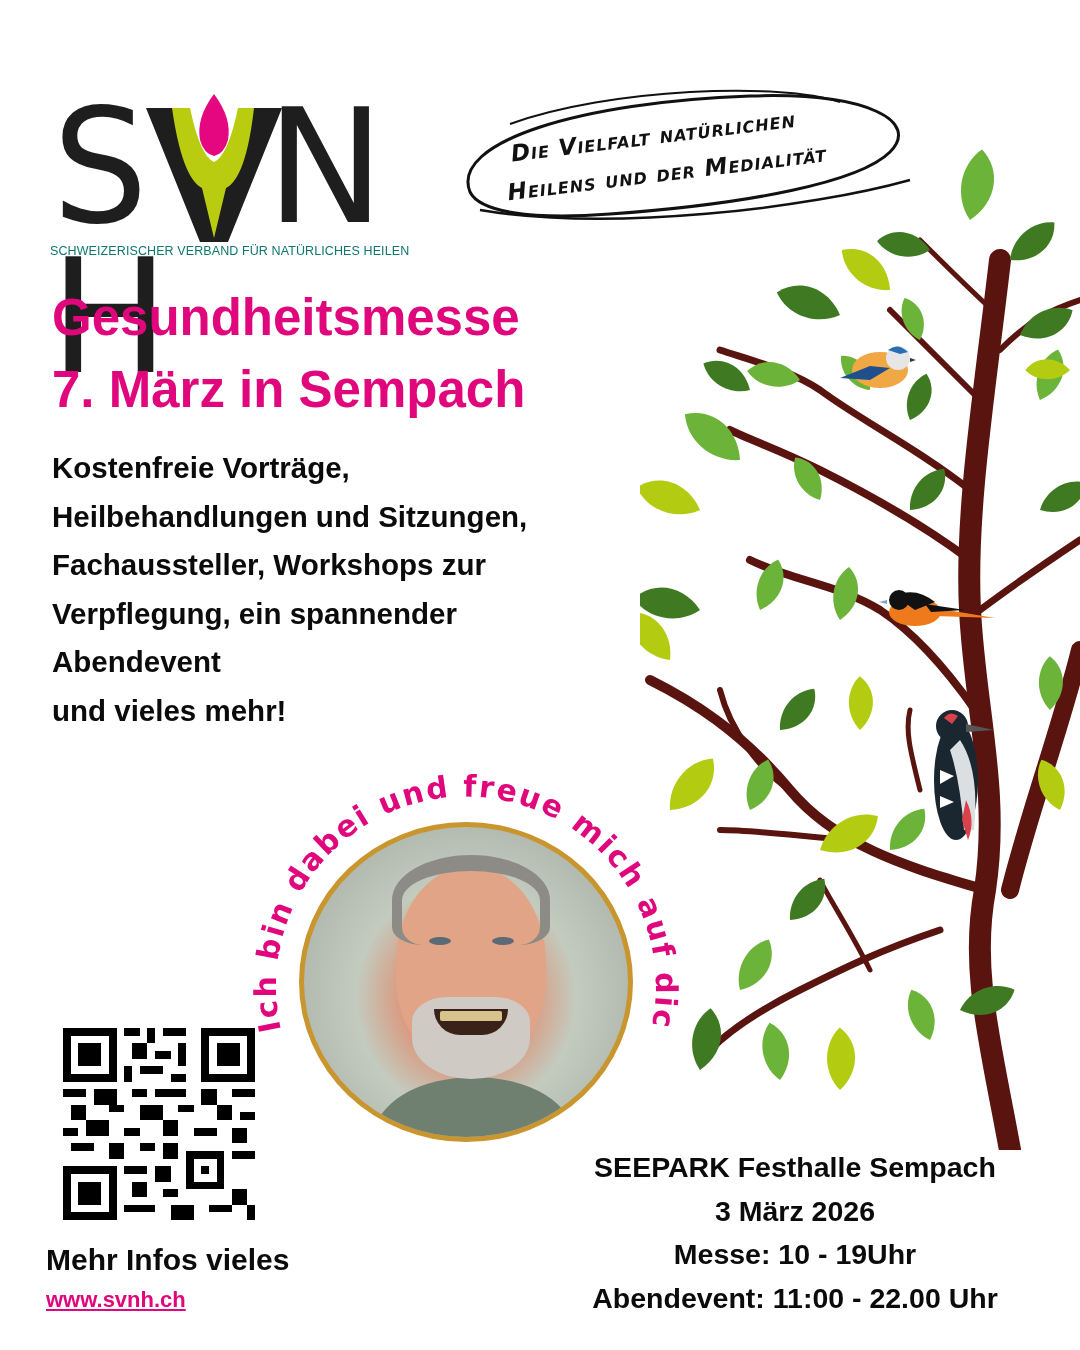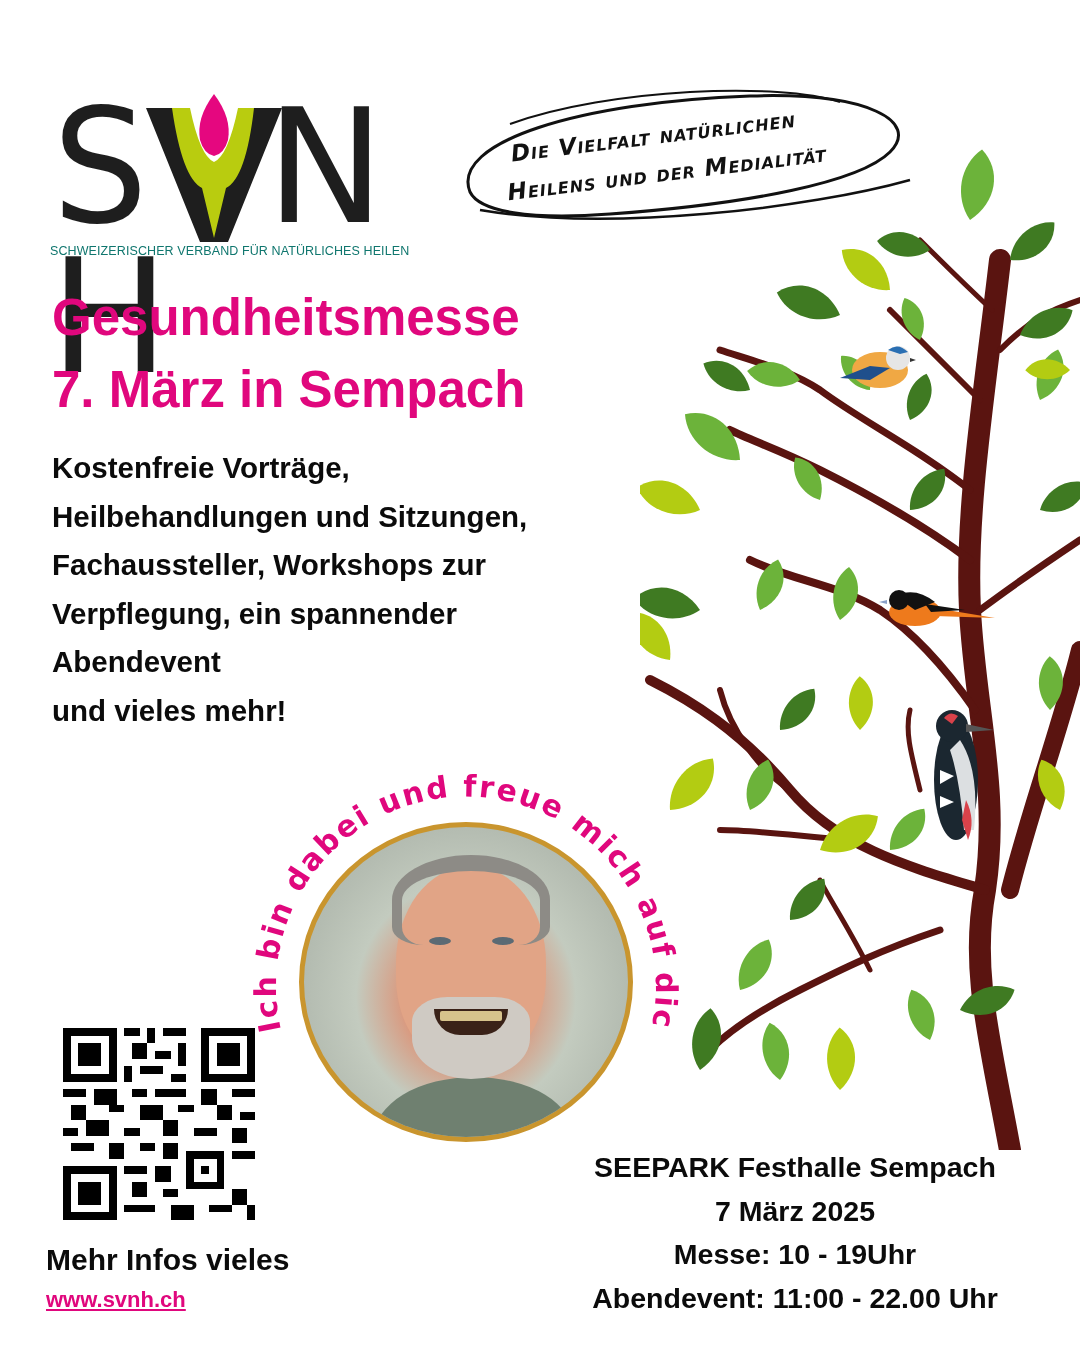--- a/index.html
+++ b/index.html
@@ -266,16 +266,16 @@
     <rect x="22" y="21" width="2" height="2"></rect>
       <rect x="19" y="23" width="3" height="1"></rect>
       <rect x="24" y="23" width="1" height="2"></rect>
   </g>
 </svg>
 <div class="more-info">Mehr Infos vieles</div>
 <div class="more-url">www.svnh.ch</div>
 
 <div class="venue">
   <div>SEEPARK Festhalle Sempach</div>
-  <div>7 März 2025</div>
+  <div>3 März 2026</div>
   <div>Messe: 10 - 19Uhr</div>
   <div>Abendevent: 11:00 - 22.00 Uhr</div>
 </div>
 
 </body></html>

